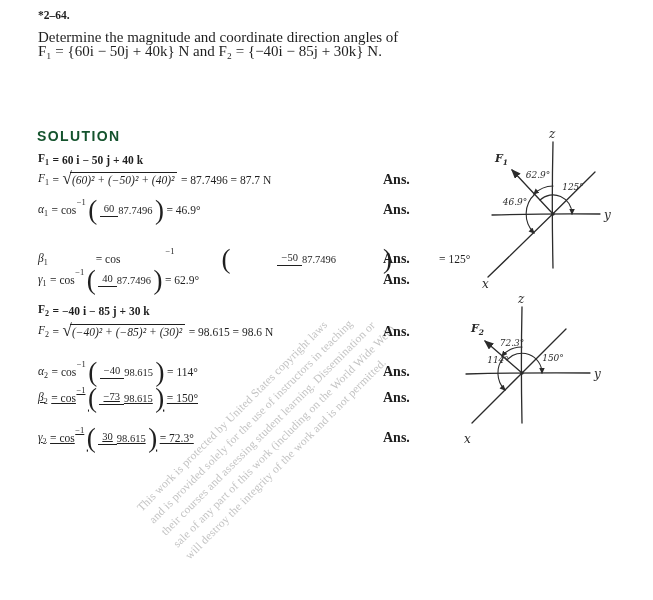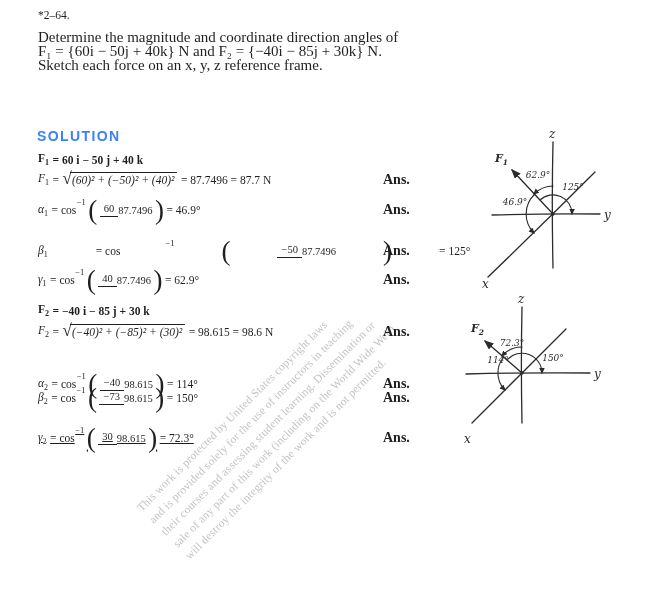--- a/index.html
+++ b/index.html
@@ -4,26 +4,26 @@
 <style>
   html,body{margin:0;padding:0;background:#ffffff;}
   .page{position:relative;width:653px;height:600px;background:#ffffff;overflow:hidden;
         font-family:"Liberation Serif",serif;color:#1f1f1f;}
   
   .watermark{position:absolute;left:118px;top:382px;z-index:0;
              transform:rotate(-45deg);transform-origin:50% 50%;
              font-family:"Liberation Serif",serif;font-size:11.5px;line-height:17px;
              color:#c3c3c3;white-space:nowrap;letter-spacing:.2px;}
   
-  .prob-num{position:absolute;left:38px;top:9px;z-index:1;font-weight:normal;font-size:11.5px;}
+  .prob-num{position:absolute;left:38px;top:9px;z-index:1;font-weight:bold;font-size:11.5px;}
   .statement{position:absolute;left:38px;top:30px;z-index:1;font-size:15px;line-height:14px;}
   
   .solution{position:absolute;left:37px;top:128px;z-index:1;
             font-family:"Liberation Sans",sans-serif;font-size:14px;font-weight:bold;
-            letter-spacing:1.4px;color:#3b82f6;}
+            letter-spacing:1.4px;color:#14532d;}
   
   .row{position:absolute;left:38px;z-index:1;display:flex;align-items:center;gap:3.5px;
        font-size:11.5px;white-space:nowrap;}
   .row .ans{position:absolute;left:345px;font-weight:bold;font-size:14px;}
   .bold{font-weight:bold;}
   .sym-i{font-style:italic;}
   sub{font-size:8px;font-style:normal;}
   .inv{font-size:8.5px;align-self:flex-start;margin:-1px 0 0 -3px;}
   .bp{font-size:27px;line-height:0.9;margin:0 -1px;transform:scaleY(1.05);font-weight:normal;}
   .frac{display:inline-flex;flex-direction:row;align-items:center;
@@ -51,21 +51,20 @@
     <div>and is provided solely for the use of instructors in teaching</div>
     <div>their courses and assessing student learning. Dissemination or</div>
     <div>sale of any part of this work (including on the World Wide Web)</div>
     <div>will destroy the integrity of the work and is not permitted.</div>
   </div>
 
   <div class="prob-num">*2–64.</div>
   <div class="statement">
     <div>Determine the magnitude and coordinate direction angles of</div>
     <div>F₁ = {60i − 50j + 40k} N  and  F₂ = {−40i − 85j + 30k} N.</div>
-    <div>Sketch each force on an x, y, z reference frame.</div>
   </div>
 
   <div class="solution">SOLUTION</div>
 
   <div class="row bold" style="top:152px;">
     <span><span>F</span><sub>1</sub></span>
     <span>= 60 i − 50 j + 40 k</span>
   </div>
 
   <div class="row" style="top:172px;">
@@ -86,21 +85,21 @@
     <span class="bp">(</span>
     <span class="frac">
       <span class="num">60</span>
         <span class="den">87.7496</span>
     </span>
     <span class="bp">)</span>
     <span>= 46.9°</span>
     <span class="ans">Ans.</span>
   </div>
 
-  <div class="row" style="top:239px;gap:48px;">
+  <div class="row" style="top:247px;gap:48px;">
     <span class="sym-i"><span>β</span><sub>1</sub></span>
     <span>= cos</span>
     <span class="inv">−1</span>
     <span class="bp">(</span>
     <span class="frac">
       <span class="num">−50</span>
         <span class="den">87.7496</span>
     </span>
     <span class="bp">)</span>
     <span>= 125°</span>
@@ -130,35 +129,35 @@
     <span class="sym-i"><span>F</span><sub>2</sub></span>
     <span>=</span>
     <span class="sqrt">
       <span class="rsign">√</span>
       <span class="rad">(−40)² + (−85)² + (30)²</span>
     </span>
     <span>= 98.615 = 98.6 N</span>
     <span class="ans">Ans.</span>
   </div>
 
-  <div class="row" style="top:372px;">
+  <div class="row" style="top:360px;">
     <span class="sym-i"><span>α</span><sub>2</sub></span>
     <span>= cos</span>
     <span class="inv">−1</span>
     <span class="bp">(</span>
     <span class="frac">
       <span class="num">−40</span>
         <span class="den">98.615</span>
     </span>
     <span class="bp">)</span>
     <span>= 114°</span>
     <span class="ans">Ans.</span>
   </div>
 
-  <div class="row" style="top:386px;">
+  <div class="row" style="top:386px;text-decoration:underline;">
     <span class="sym-i"><span>β</span><sub>2</sub></span>
     <span>= cos</span>
     <span class="inv">−1</span>
     <span class="bp">(</span>
     <span class="frac">
       <span class="num">−73</span>
         <span class="den">98.615</span>
     </span>
     <span class="bp">)</span>
     <span>= 150°</span>

